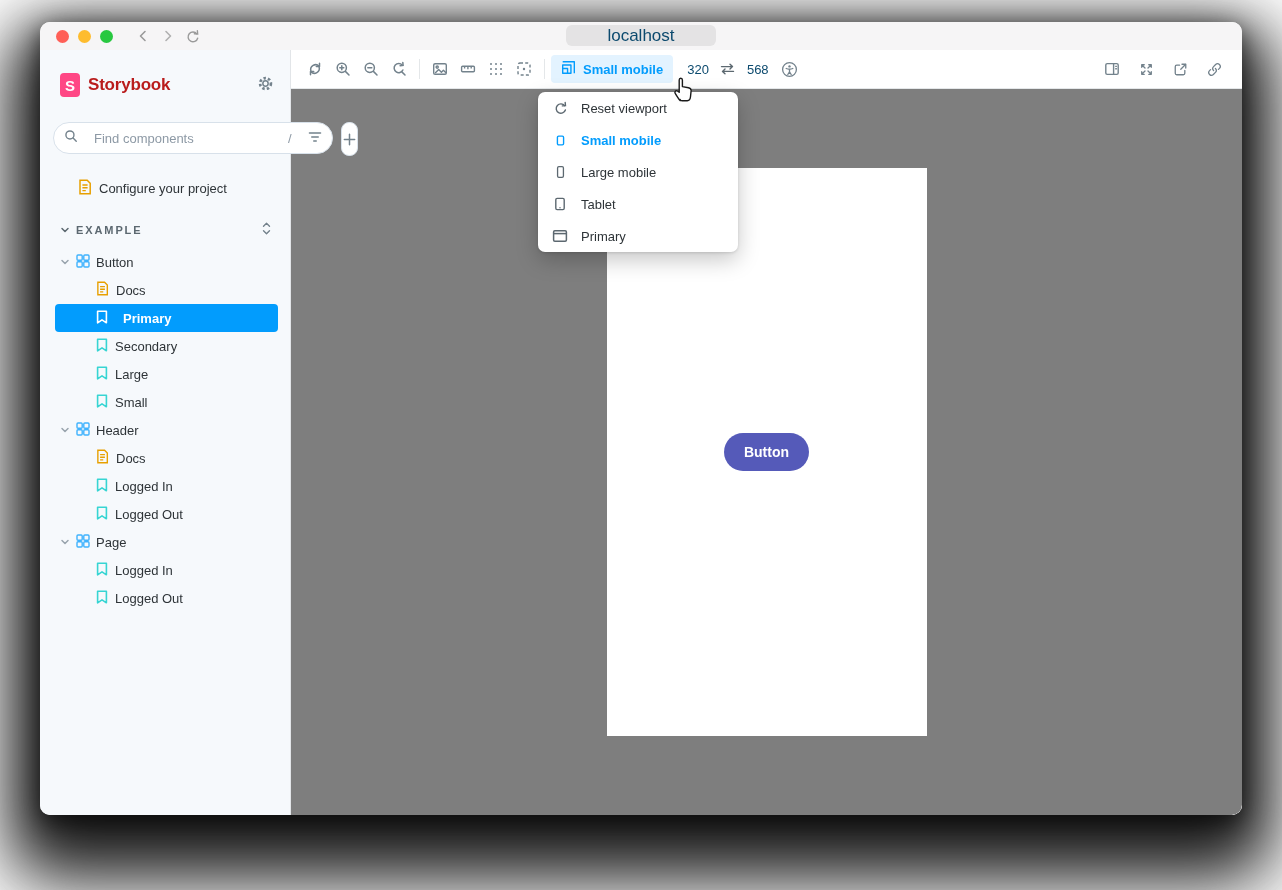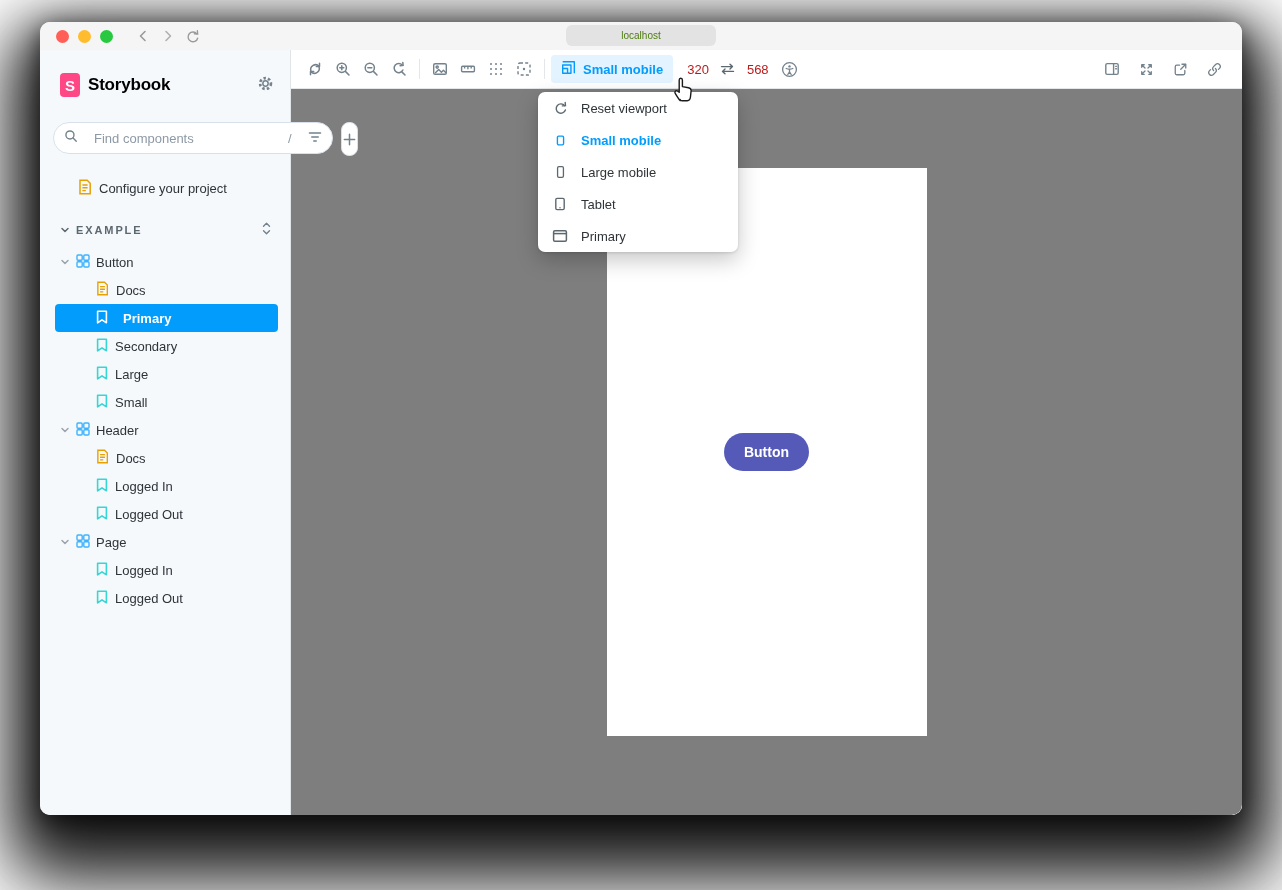--- a/index.html
+++ b/index.html
@@ -11,29 +11,29 @@
   
   .titlebar{position:absolute;left:0;top:0;right:0;height:28px;background:#f6f5f6;
     border-bottom:1px solid #dcdcdc;border-radius:10px 10px 0 0;display:flex;align-items:center;}
   .traffic{display:flex;gap:9px;margin-left:16px;}
   .tl{width:13px;height:13px;border-radius:50%;}
   .tl.red{background:#ff5f57;} .tl.yellow{background:#febc2e;} .tl.green{background:#28c840;}
   .navbtns{display:flex;gap:9px;margin-left:22px;color:#9a9a9a;align-items:center;}
   .navbtns svg{display:block;}
   .address{position:absolute;left:50%;top:3px;transform:translateX(-50%);width:150px;height:21px;
     background:#e4e3e4;border-radius:6px;display:flex;align-items:center;justify-content:center;
-    font-size:10px;color:#4d7c0f;}
+    font-size:17px;color:#0c4a6e;}
   
   .app{position:absolute;left:0;top:28px;right:0;bottom:0;display:flex;border-radius:0 0 10px 10px;overflow:hidden;}
   .sidebar{position:relative;width:250px;flex:0 0 250px;background:#f6f9fc;border-right:1px solid rgba(0,0,0,.08);}
   .side-head{display:flex;align-items:center;height:46px;padding:12px 16px 0 20px;}
   .brand{display:flex;align-items:center;gap:8px;flex:1;cursor:pointer;}
   .brand-badge{width:20px;height:24px;border-radius:4px;background:var(--brand,#ff4785);
     color:#fff;font-weight:800;font-size:15px;display:flex;align-items:center;justify-content:center;}
-  .brand-name{font-size:17px;font-weight:800;color:#000000;letter-spacing:-.2px;}
+  .brand-name{font-size:17px;font-weight:800;color:#b91c1c;letter-spacing:-.2px;}
   .gear{color:#73828c;}
   .search-row{display:flex;gap:8px;margin:14px 12px 0 13px;}
   .search-field{flex:1;height:30px;background:#fff;border:1px solid #d8e1ea;border-radius:16px;
     display:flex;align-items:center;padding:0 10px;gap:14px;color:#73828c;}
   .search-field input{border:0;outline:0;flex:1;min-width:0;font-size:13px;color:#2e3438;background:transparent;
     font-family:"Liberation Sans","DejaVu Sans",sans-serif;}
   .search-field input::placeholder{color:#8d99a5;}
   .slash{font-size:13px;color:#8d99a5;padding:0 2px;}
   .plus-btn{width:32px;height:32px;background:#fff;border:1px solid #d8e1ea;border-radius:8px;
     display:flex;align-items:center;justify-content:center;color:#73828c;cursor:pointer;}
@@ -60,21 +60,21 @@
   .run-tests .chev-up{color:#73828c;}
   
   .main{flex:1;display:flex;flex-direction:column;min-width:0;background:#fff;}
   .toolbar{height:38px;flex:0 0 38px;display:flex;align-items:center;padding:0 14px 0 10px;
     border-bottom:1px solid #e4e7e9;background:#fff;}
   .tbtn{width:28px;height:28px;border-radius:4px;display:flex;align-items:center;justify-content:center;
     color:#73828c;cursor:pointer;background:transparent;border:0;flex:0 0 auto;}
   .tb-div{width:1px;height:20px;background:#e4e7e9;margin:0 6px;flex:0 0 auto;}
   .vp-btn{height:28px;border-radius:4px;background:#e3f3ff;color:var(--accent,#029cfd);
     display:flex;align-items:center;gap:7px;padding:0 10px;font-size:13px;font-weight:700;cursor:pointer;flex:0 0 auto;}
-  .dim{font-size:13px;color:#b91c1c;margin:0 7px;cursor:pointer;flex:0 0 auto;}
+  .dim{font-size:13px;color:#0c4a6e;margin:0 7px;cursor:pointer;flex:0 0 auto;}
   .dim.first{margin-left:14px;}
   .swap{color:#5c6870;cursor:pointer;flex:0 0 auto;width:24px;display:flex;justify-content:center;}
   .right-icons{margin-left:auto;display:flex;gap:6px;}
   .canvas{flex:1;background:var(--canvas,#7e7e7e);display:flex;align-items:center;justify-content:center;
     border-radius:0 0 10px 0;min-height:0;}
   .viewport{width:320px;height:568px;background:#fff;display:flex;align-items:center;justify-content:center;}
   .demo-btn{background:var(--button,#555ab9);color:#fff;border:0;border-radius:24px;
     padding:11px 20px;font-size:14px;font-weight:700;cursor:pointer;
     font-family:"Liberation Sans","DejaVu Sans",sans-serif;}
   

